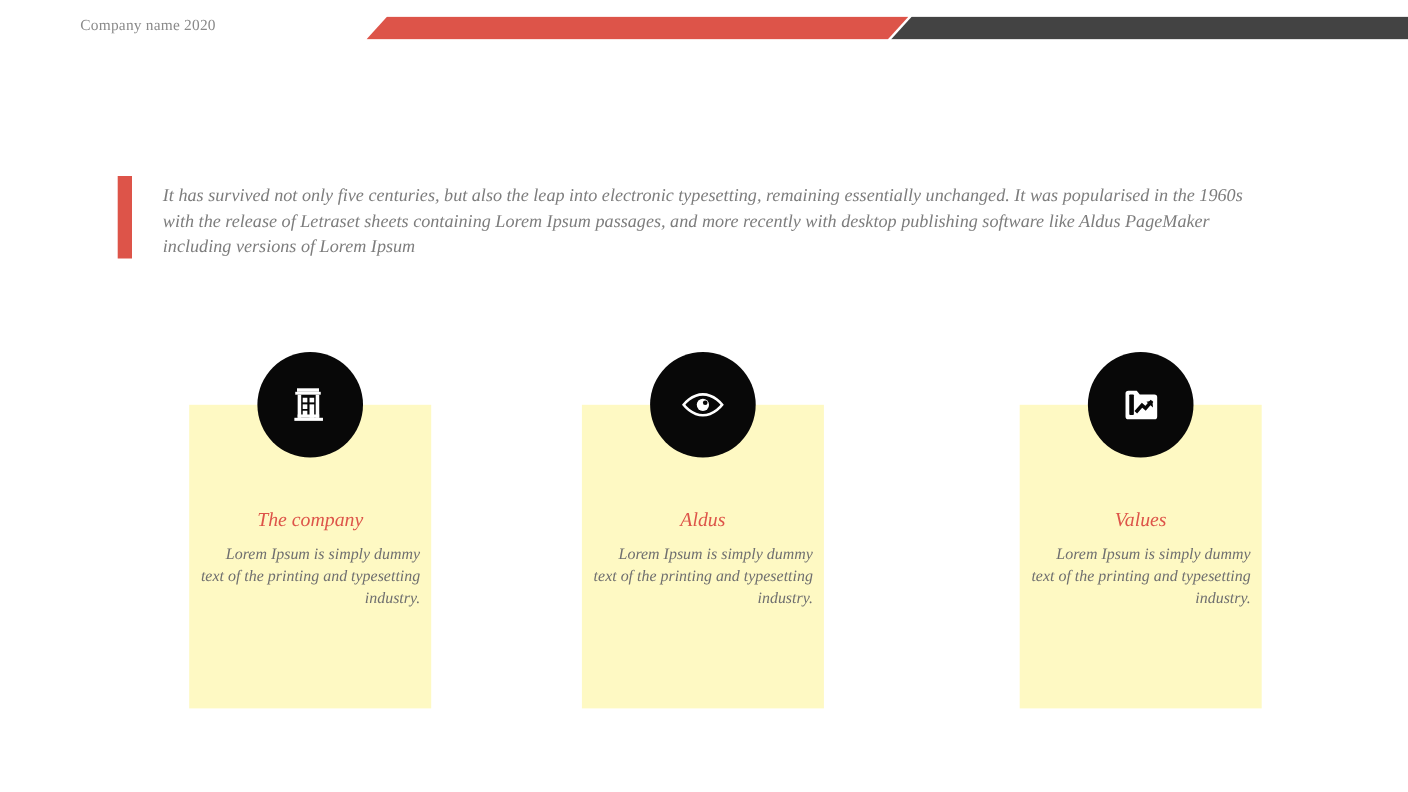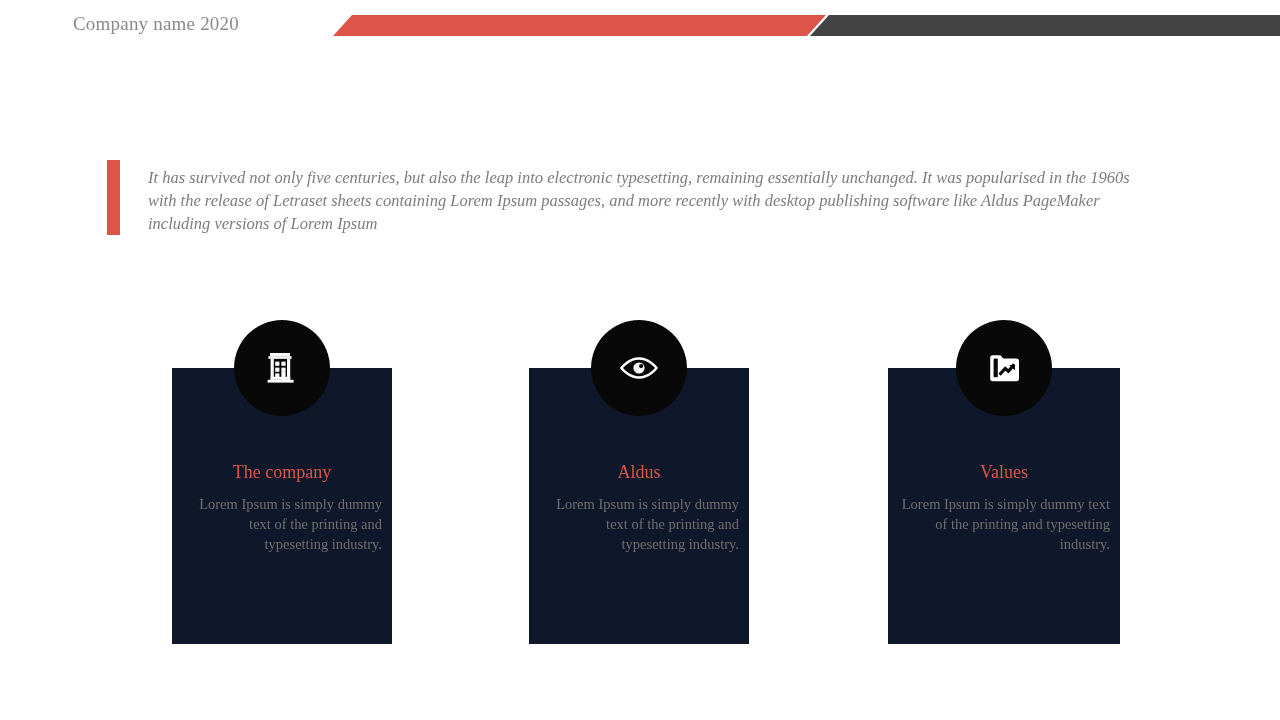--- a/index.html
+++ b/index.html
@@ -22,21 +22,21 @@
     width: 1280px;
     height: 720px;
     background: #ffffff;
   }
 
   
   .header-title {
     position: absolute;
     left: 73px;
     top: 11px;
-    font-size: 19px;
+    font-size: 14px;
     line-height: 26px;
     color: #8a8a8a;
     letter-spacing: 0.2px;
     white-space: nowrap;
   }
 
   .banner-red {
     position: absolute;
     left: 333px;
     top: 15px;
@@ -97,25 +97,26 @@
     top: 368px;
     width: 936px;
     height: 276px;
   }
 
   .card {
     position: absolute;
     top: 0;
     width: 220px;
     height: 276px;
-    background: #0f172a;
+    background: #fef9c3;
+    font-style: italic;
   }
   .card.c0 { left: 0px; }
   .card.c1 { left: 357px; }
-  .card.c2 { left: 716px; padding-left: 12px; }
+  .card.c2 { left: 755px; }
 
   .card-heading {
     position: absolute;
     left: 0;
     right: 0;
     top: 93px;
     text-align: center;
     font-size: 18px;
     line-height: 22px;
     color: #dd5449;

